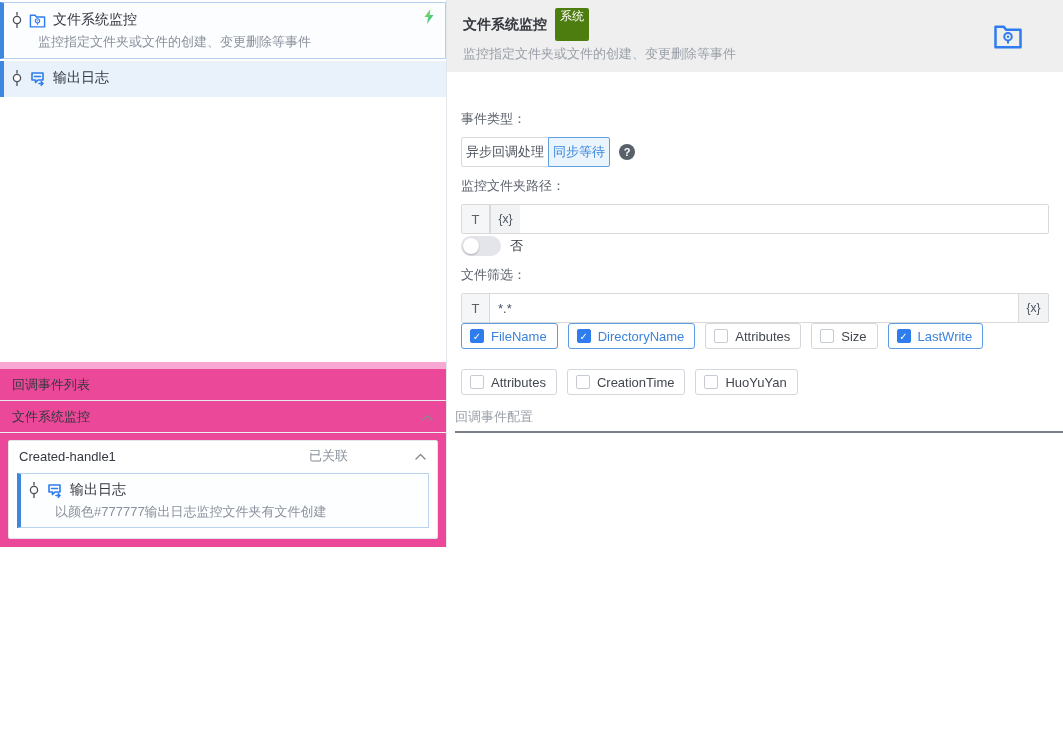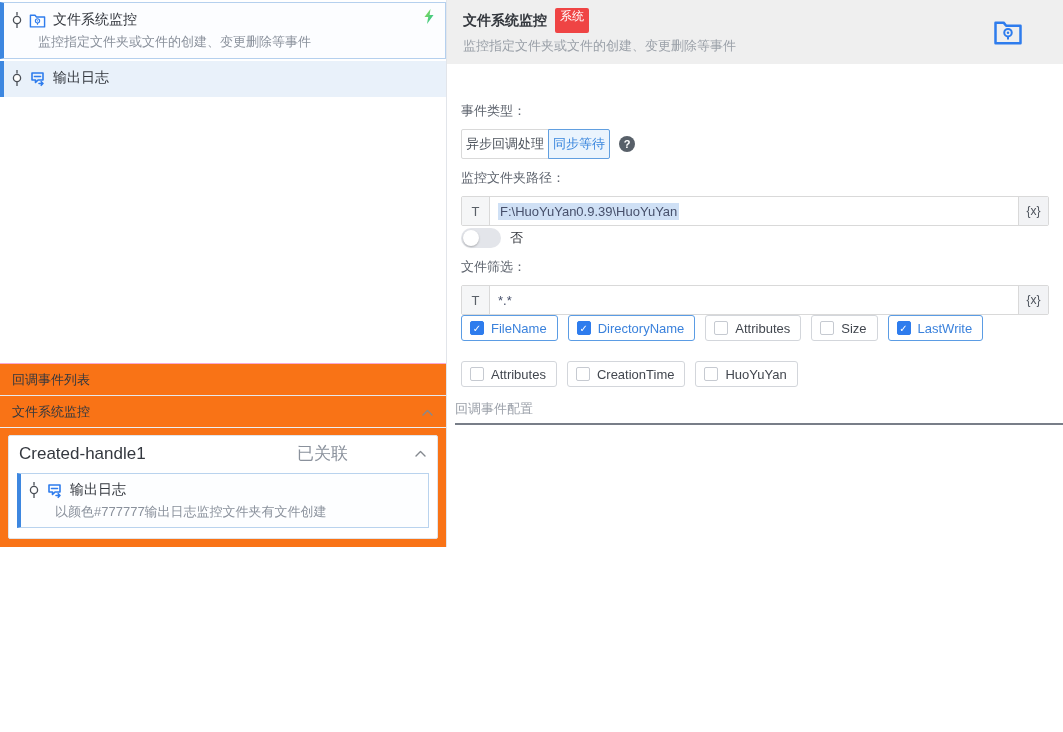--- a/index.html
+++ b/index.html
@@ -13,37 +13,37 @@
   .step-item { position:relative; border-left:4px solid #3d87e0; padding:6px 8px 8px 8px; margin-bottom:2px; cursor:pointer; }
   .step-item.selected { background:#fcfdff; border-top:1px solid #b5d0ee; border-right:1px solid #b5d0ee; border-bottom:1px solid #b5d0ee; }
   .step-item.plain { background:#e9f1fa; }
   .step-title-row { display:flex; align-items:center; gap:7px; height:22px; }
   .step-title { font-size:14px; color:#34383f; }
   .step-desc { font-size:13px; color:#8a919c; margin-left:26px; margin-top:3px; line-height:16px; }
   .flex-spring { flex:1; }
   .bolt { margin-left:auto; margin-right:2px; align-self:flex-start; }
 
   
-  .callback-panel { border-top:1px solid #f9a8d4; background:#f97316; }
+  .callback-panel { border-top:7px solid #f9a8d4; background:#ec4899; }
   .cb-header { font-size:13px; color:#34383f; padding:7px 12px 6px; border-bottom:1px solid #e6e9ed; }
   .cb-group-row { display:flex; align-items:center; font-size:13px; color:#34383f; padding:7px 12px 6px; border-bottom:1px solid #eceff2; cursor:pointer; }
   .cb-group-row .chev { margin-left:auto; }
   .handle-box { margin:7px 8px 8px 8px; border:1px solid #e1e4e9; border-radius:2px; background:#fff; }
-  .handle-head { display:flex; align-items:center; padding:6px 10px; font-size:17px; cursor:pointer; }
+  .handle-head { display:flex; align-items:center; padding:6px 10px; font-size:13px; cursor:pointer; }
   .handle-name { color:#34383f; }
   .handle-status { margin-left:auto; margin-right:66px; color:#8a919c; }
   .handle-card { margin:2px 8px 10px 8px; border:1px solid #b9d3ee; border-left:4px solid #3d87e0; background:#fdfeff; padding:5px 8px 7px 8px; cursor:pointer; }
 
   
   .right-panel { flex:1; display:flex; flex-direction:column; background:#fff; }
   .rp-header { background:#efefef; padding:8px 16px 9px 16px; display:flex; align-items:center; }
   .rp-header-text { flex:1; }
   .rp-title-row { display:flex; align-items:center; gap:8px; }
   .rp-title { font-size:14px; font-weight:bold; color:#33373d; }
-  .rp-badge { background:#ef4444; color:#fff; font-size:12px; padding:1px 5px 10px; border-radius:2px; line-height:14px; }
+  .rp-badge { background:#4d7c0f; color:#fff; font-size:12px; padding:1px 5px 18px; border-radius:2px; line-height:14px; }
   .rp-desc { font-size:13px; color:#9aa0a8; margin-top:4px; }
   .rp-big-icon { margin-right:24px; }
 
   .rp-content { padding:6px 14px 0 14px;margin-top:22px; }
   .field-label { font-size:13px; color:#5d636d; margin:10px 0 9px; }
   .seg-row { display:flex; align-items:center; }
   .seg-btn { height:30px; line-height:28px; padding:0 4px; font-size:13px; border:1px solid #d9d9d9; background:#fff; color:#4d535c; cursor:pointer; }
   .seg-btn.first { border-radius:2px 0 0 2px; }
   .seg-btn.sel { background:#eaf4fd; border-color:#619fe0; color:#3a86dd; border-radius:0 2px 2px 0; position:relative; z-index:1; margin-left:-1px; }
   .help-dot { width:16px; height:16px; border-radius:50%; background:#586069; color:#fff; font-size:11px; font-weight:bold; display:flex; align-items:center; justify-content:center; margin-left:9px; cursor:pointer; }
@@ -211,23 +211,20 @@
       <div class="field-label">事件类型：</div>
       <div class="seg-row">
         <div class="seg-btn first">异步回调处理</div>
         <div class="seg-btn sel">同步等待</div>
         <div class="help-dot">?</div>
       </div>
 
       <div class="field-label">监控文件夹路径：</div>
       <div class="input-group">
         <div class="ig-prefix">T</div>
-        <div class="ig-value">
-            <span class="hl">F:\HuoYuYan0.9.39\HuoYuYan</span>
-          </div>
         <div class="ig-suffix">{x}</div>
       </div>
 
       <div class="toggle-row">
         <div class="toggle">
             <div class="knob"></div>
           </div>
         <span class="toggle-label">否</span>
       </div>
 

